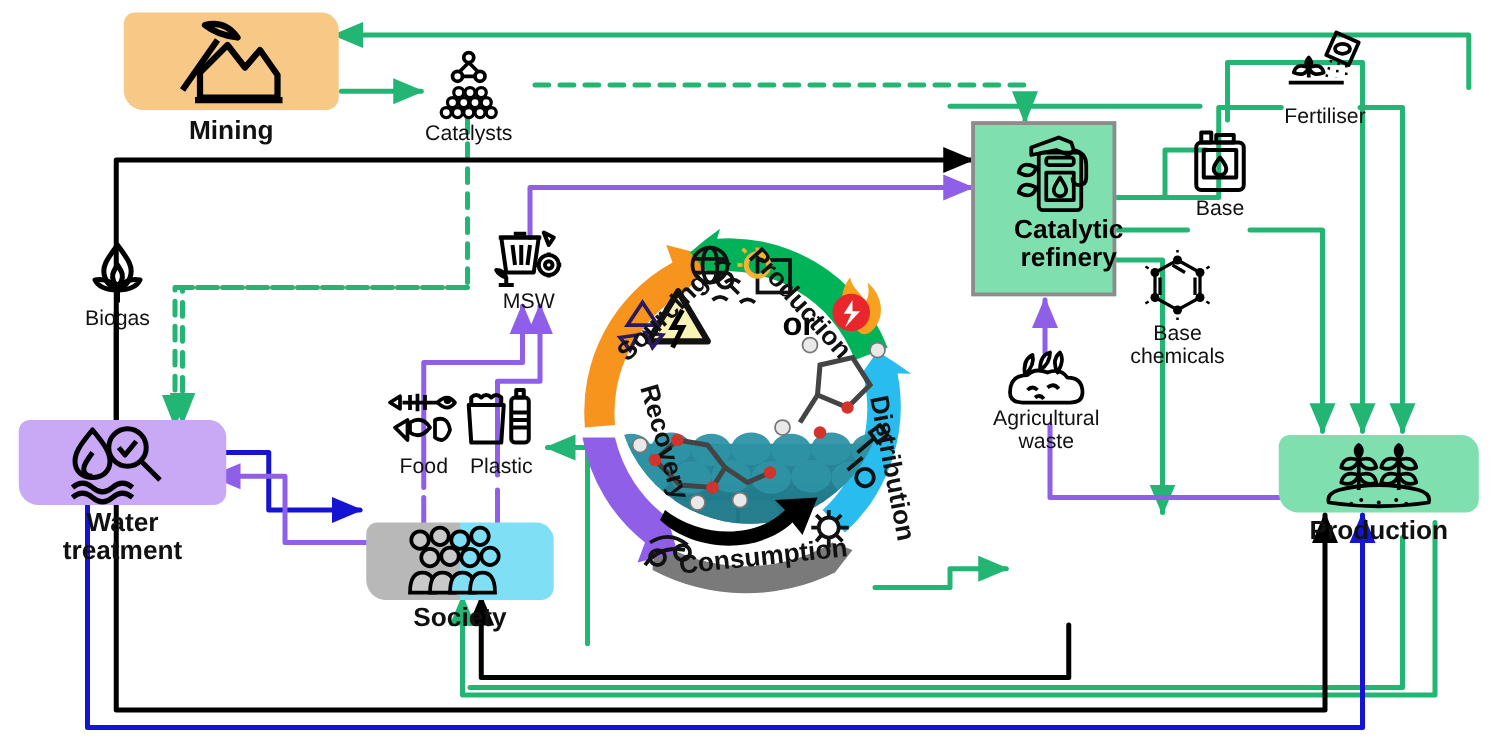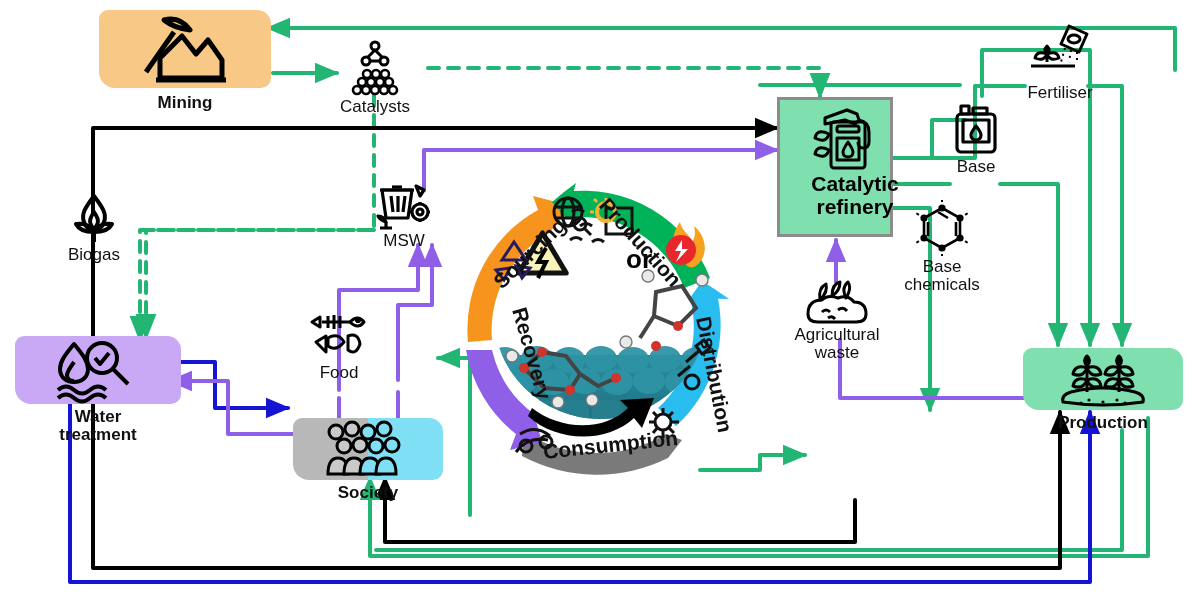--- a/index.html
+++ b/index.html
@@ -6,21 +6,21 @@
   body{width:1200px;height:600px;overflow:hidden;
        font-family:"Liberation Sans", sans-serif;}
   #stage{position:relative;width:1200px;height:600px;background:#fff;}
   #wires{position:absolute;left:0;top:0;width:1200px;height:600px;}
   .node{position:absolute;text-align:center;}
   .badge{position:relative;display:block;}
   .brush{position:absolute;left:50%;top:0;transform:translateX(-50%);
          border-radius:9px 14px 10px 16px;}
   .glyph{position:relative;display:block;margin:0 auto;}
   .lbl{position:relative;font-size:17px;color:#111;line-height:1.04;white-space:pre-line;}
-  .lbl.bold{font-weight:bold;font-size:17px;}
+  .lbl.bold{font-weight:bold;font-size:21px;}
   .refinery{position:absolute;border:3px solid #8c8c8c;background:#7FDFAE;
             box-sizing:border-box;display:flex;flex-direction:column;
             align-items:center;justify-content:flex-start;padding-left:40px;}
   .refinery .rtxt{font-weight:bold;font-size:21px;line-height:1.06;color:#000;margin-top:1px;}
   svg{display:block;}
   .st{fill:none;stroke-linecap:round;stroke-linejoin:round;}
 </style>
 </head>
 <body>
 
@@ -321,21 +321,21 @@
         <path d="M28,6 c-9,12 -13,18 -10,26 2,6 7,9 10,9 3,0 8,-3 10,-9 3,-8 -1,-14 -10,-26z"></path>
         <path d="M28,22 c-4,6 -5,9 -3,13 1,3 4,4 6,0 2,-4 1,-7 -3,-13z" fill="#fff"></path>
         <path d="M28,42 q-14,0 -18,-8 12,-2 18,8z"></path>
           <path d="M28,42 q14,0 18,-8 -12,-2 -18,8z"></path>
         <path d="M28,42 L28,52"></path>
       </g>
     </svg>
     <div class="lbl">Biogas</div>
   </div>
 
-  <div class="node" style="left:367px;top:178px;width:74px;">
+  <div class="node" style="left:386px;top:178px;width:74px;">
     <svg class="glyph" width="64" height="54" viewBox="0 0 64 54">
       <g stroke="#000" stroke-width="3.2" fill="none" stroke-linejoin="round">
         <path d="M10,12 L40,12 L36,40 L14,40 z"></path>
           <path d="M8,12 L42,12"></path>
         <path d="M20,9 L30,9"></path>
           <path d="M19,18 L21,34 M26,18 L26,34 M33,18 L31,34"></path>
         <path d="M44,8 l8,4 -4,6 z"></path>
         <circle cx="48" cy="34" r="8"></circle>
           <circle cx="48" cy="34" r="3"></circle>
         <path d="M48,24 L48,27 M48,41 L48,44 M38,34 L41,34 M55,34 L58,34"></path>
@@ -355,20 +355,32 @@
         <path d="M44,14 q8,-8 14,0 -6,8 -14,0z"></path>
           <circle cx="52" cy="12" r="1.6" fill="#000"></circle>
         <path d="M10,34 L20,28 L20,44 z"></path>
           <path d="M22,30 q10,-6 16,4 -8,10 -16,4z"></path>
         <path d="M42,28 q10,-4 12,8 -4,12 -12,6z"></path>
       </g>
     </svg>
     <div class="lbl">Food</div>
   </div>
 
+  <div class="node" style="left:365px;top:304px;width:72px;">
+    <svg class="glyph" width="64" height="60" viewBox="0 0 64 60">
+      <g stroke="#000" stroke-width="3.2" fill="none" stroke-linejoin="round">
+        <path d="M8,20 L8,14 q4,-4 8,0 4,-4 8,0 4,-4 8,0 L32,20"></path>
+        <path d="M6,20 L34,20 L32,50 L8,50 z"></path>
+        <rect x="40" y="14" width="14" height="36" rx="3"></rect>
+        <path d="M44,8 L50,8 L50,14 L44,14 z"></path>
+        <path d="M40,26 L54,26 M40,32 L54,32 M40,38 L54,38"></path>
+      </g>
+    </svg>
+    <div class="lbl">Plastic</div>
+  </div>
 
   <div class="node" style="left:8px;top:336px;width:180px;">
     <div class="badge" style="height:72px;">
       <div class="brush" style="width:166px;height:68px;background:#C9A8F5;"></div>
       <svg class="glyph" width="108" height="68" viewBox="0 0 108 68">
         <g stroke="#000" stroke-width="4" fill="none" stroke-linejoin="round">
           <path d="M30,8 c-10,12 -14,18 -14,25 0,8 6,13 14,13 8,0 14,-5 14,-13 0,-7 -4,-13 -14,-25z"></path>
           <path d="M30,26 c-5,7 -7,10 -7,13 0,4 3,6 7,6"></path>
           <circle cx="58" cy="22" r="15"></circle>
             <path d="M69,33 L84,48"></path>

